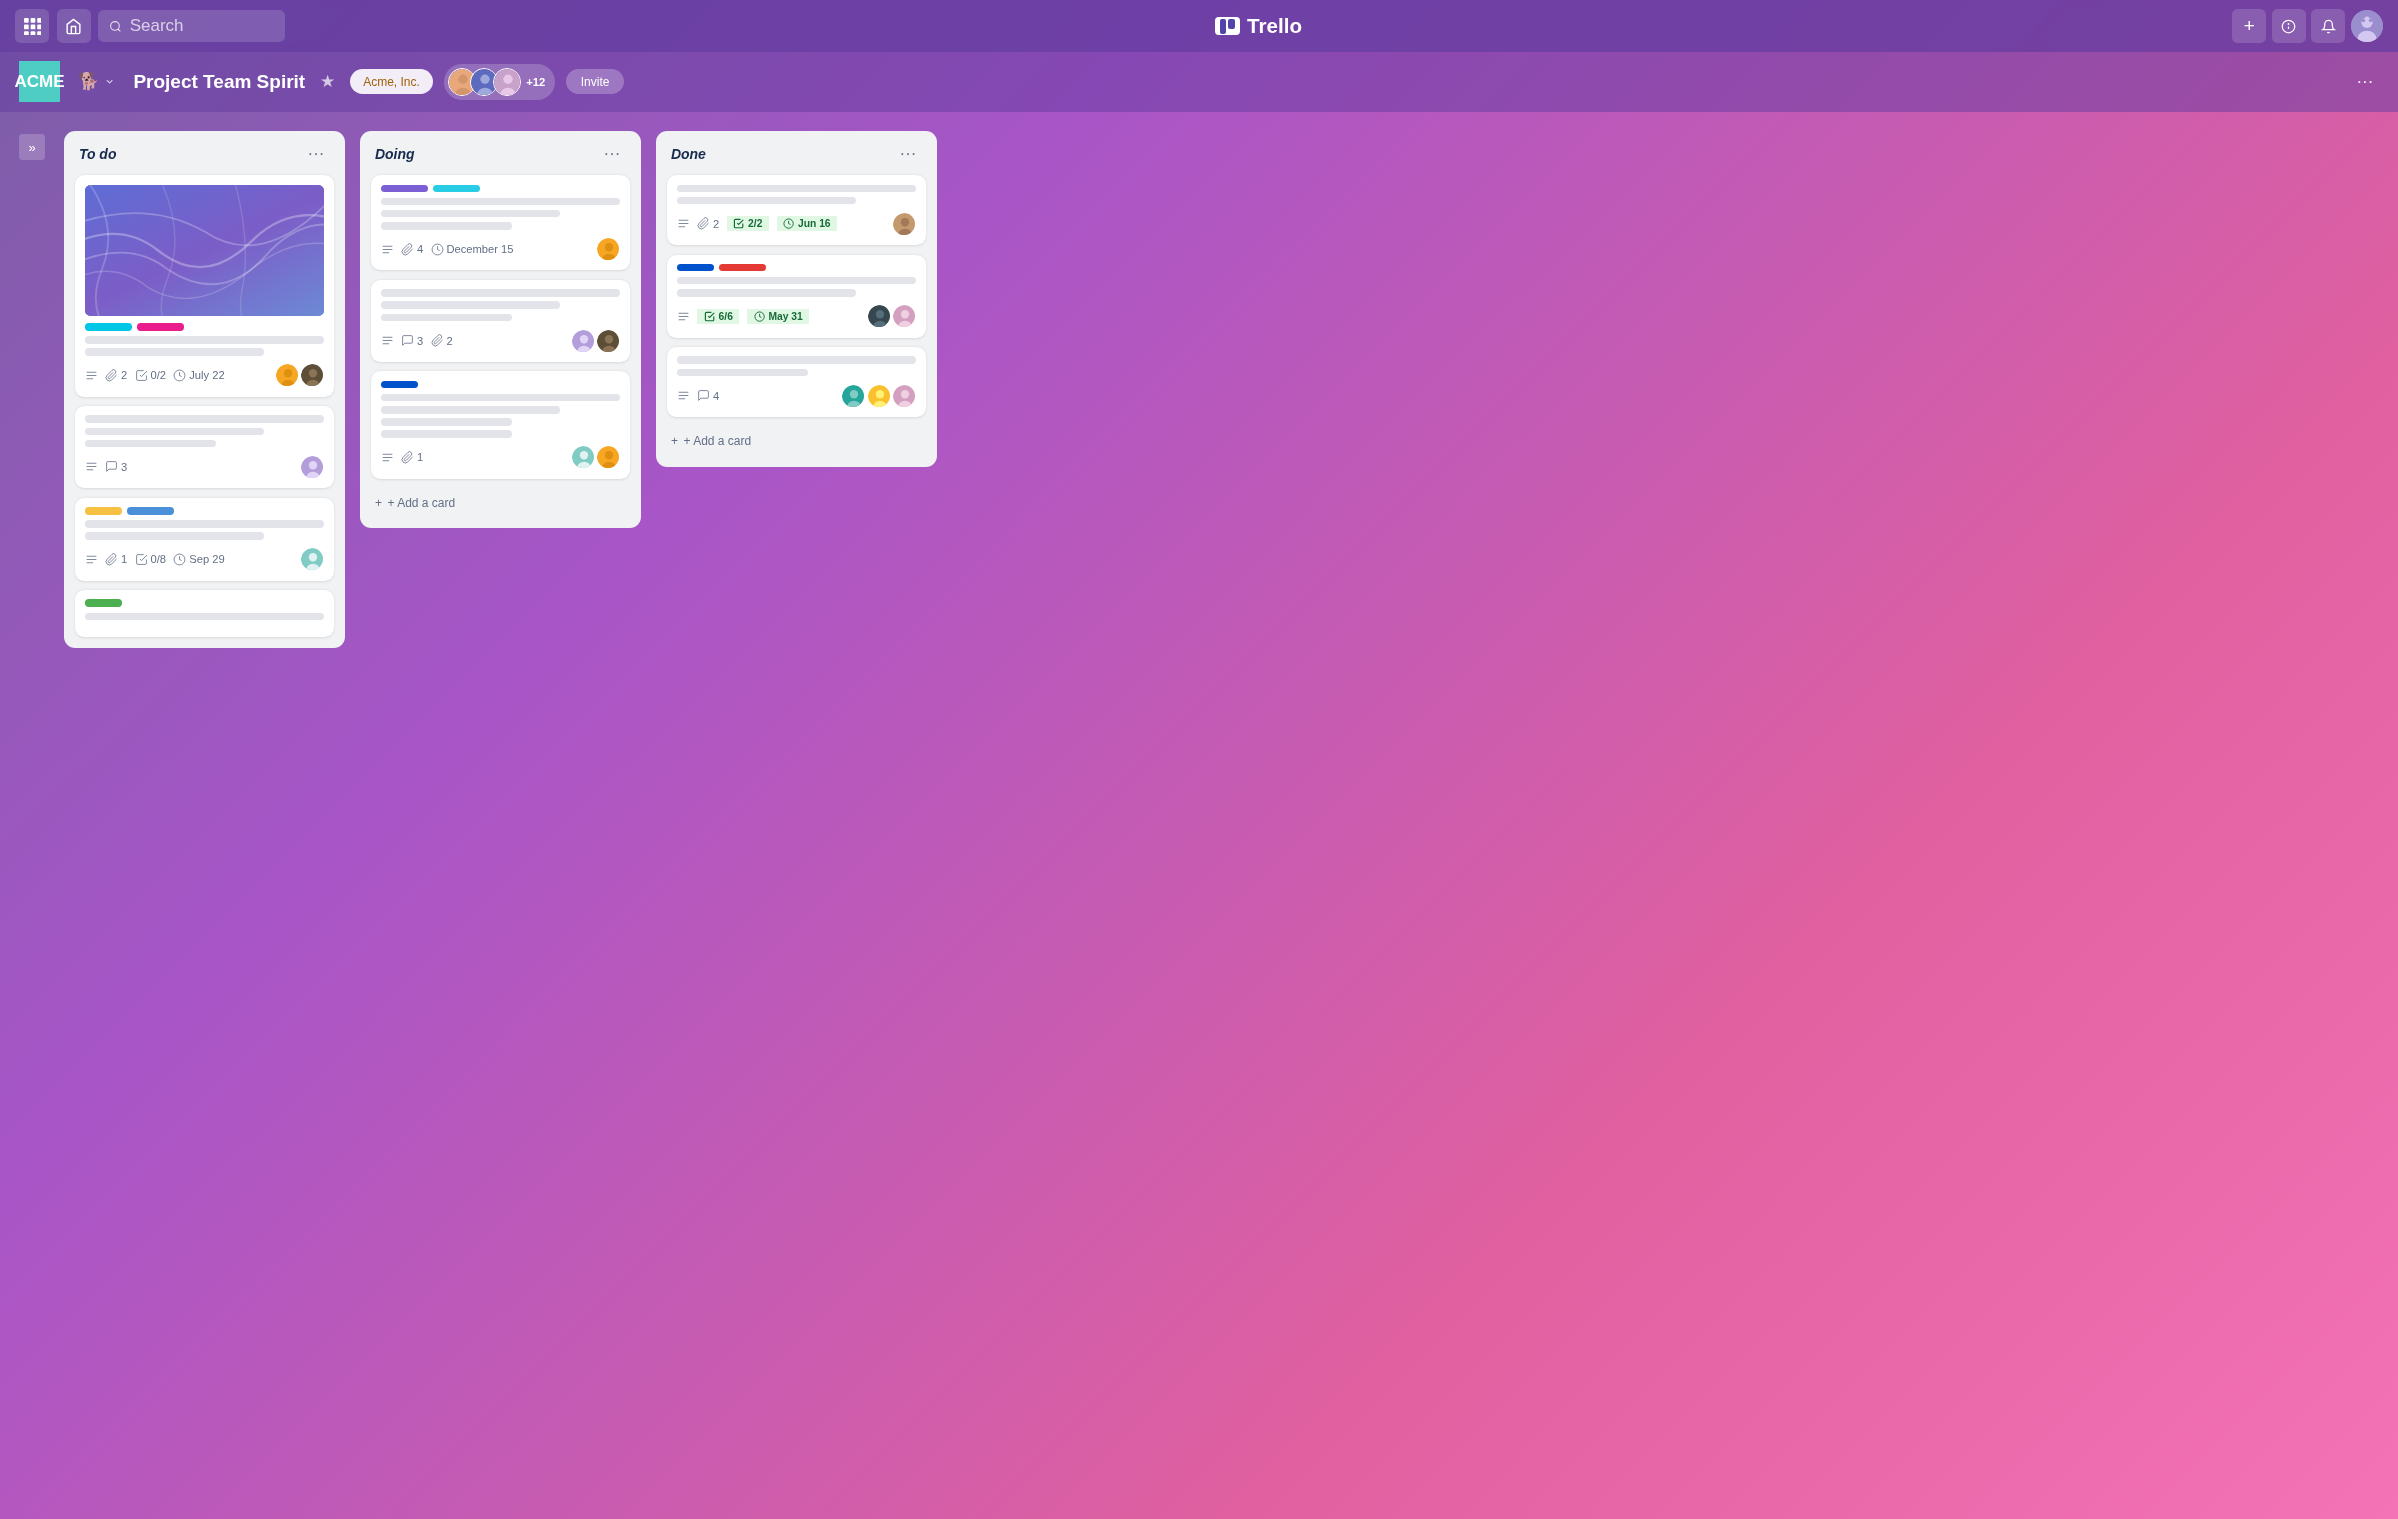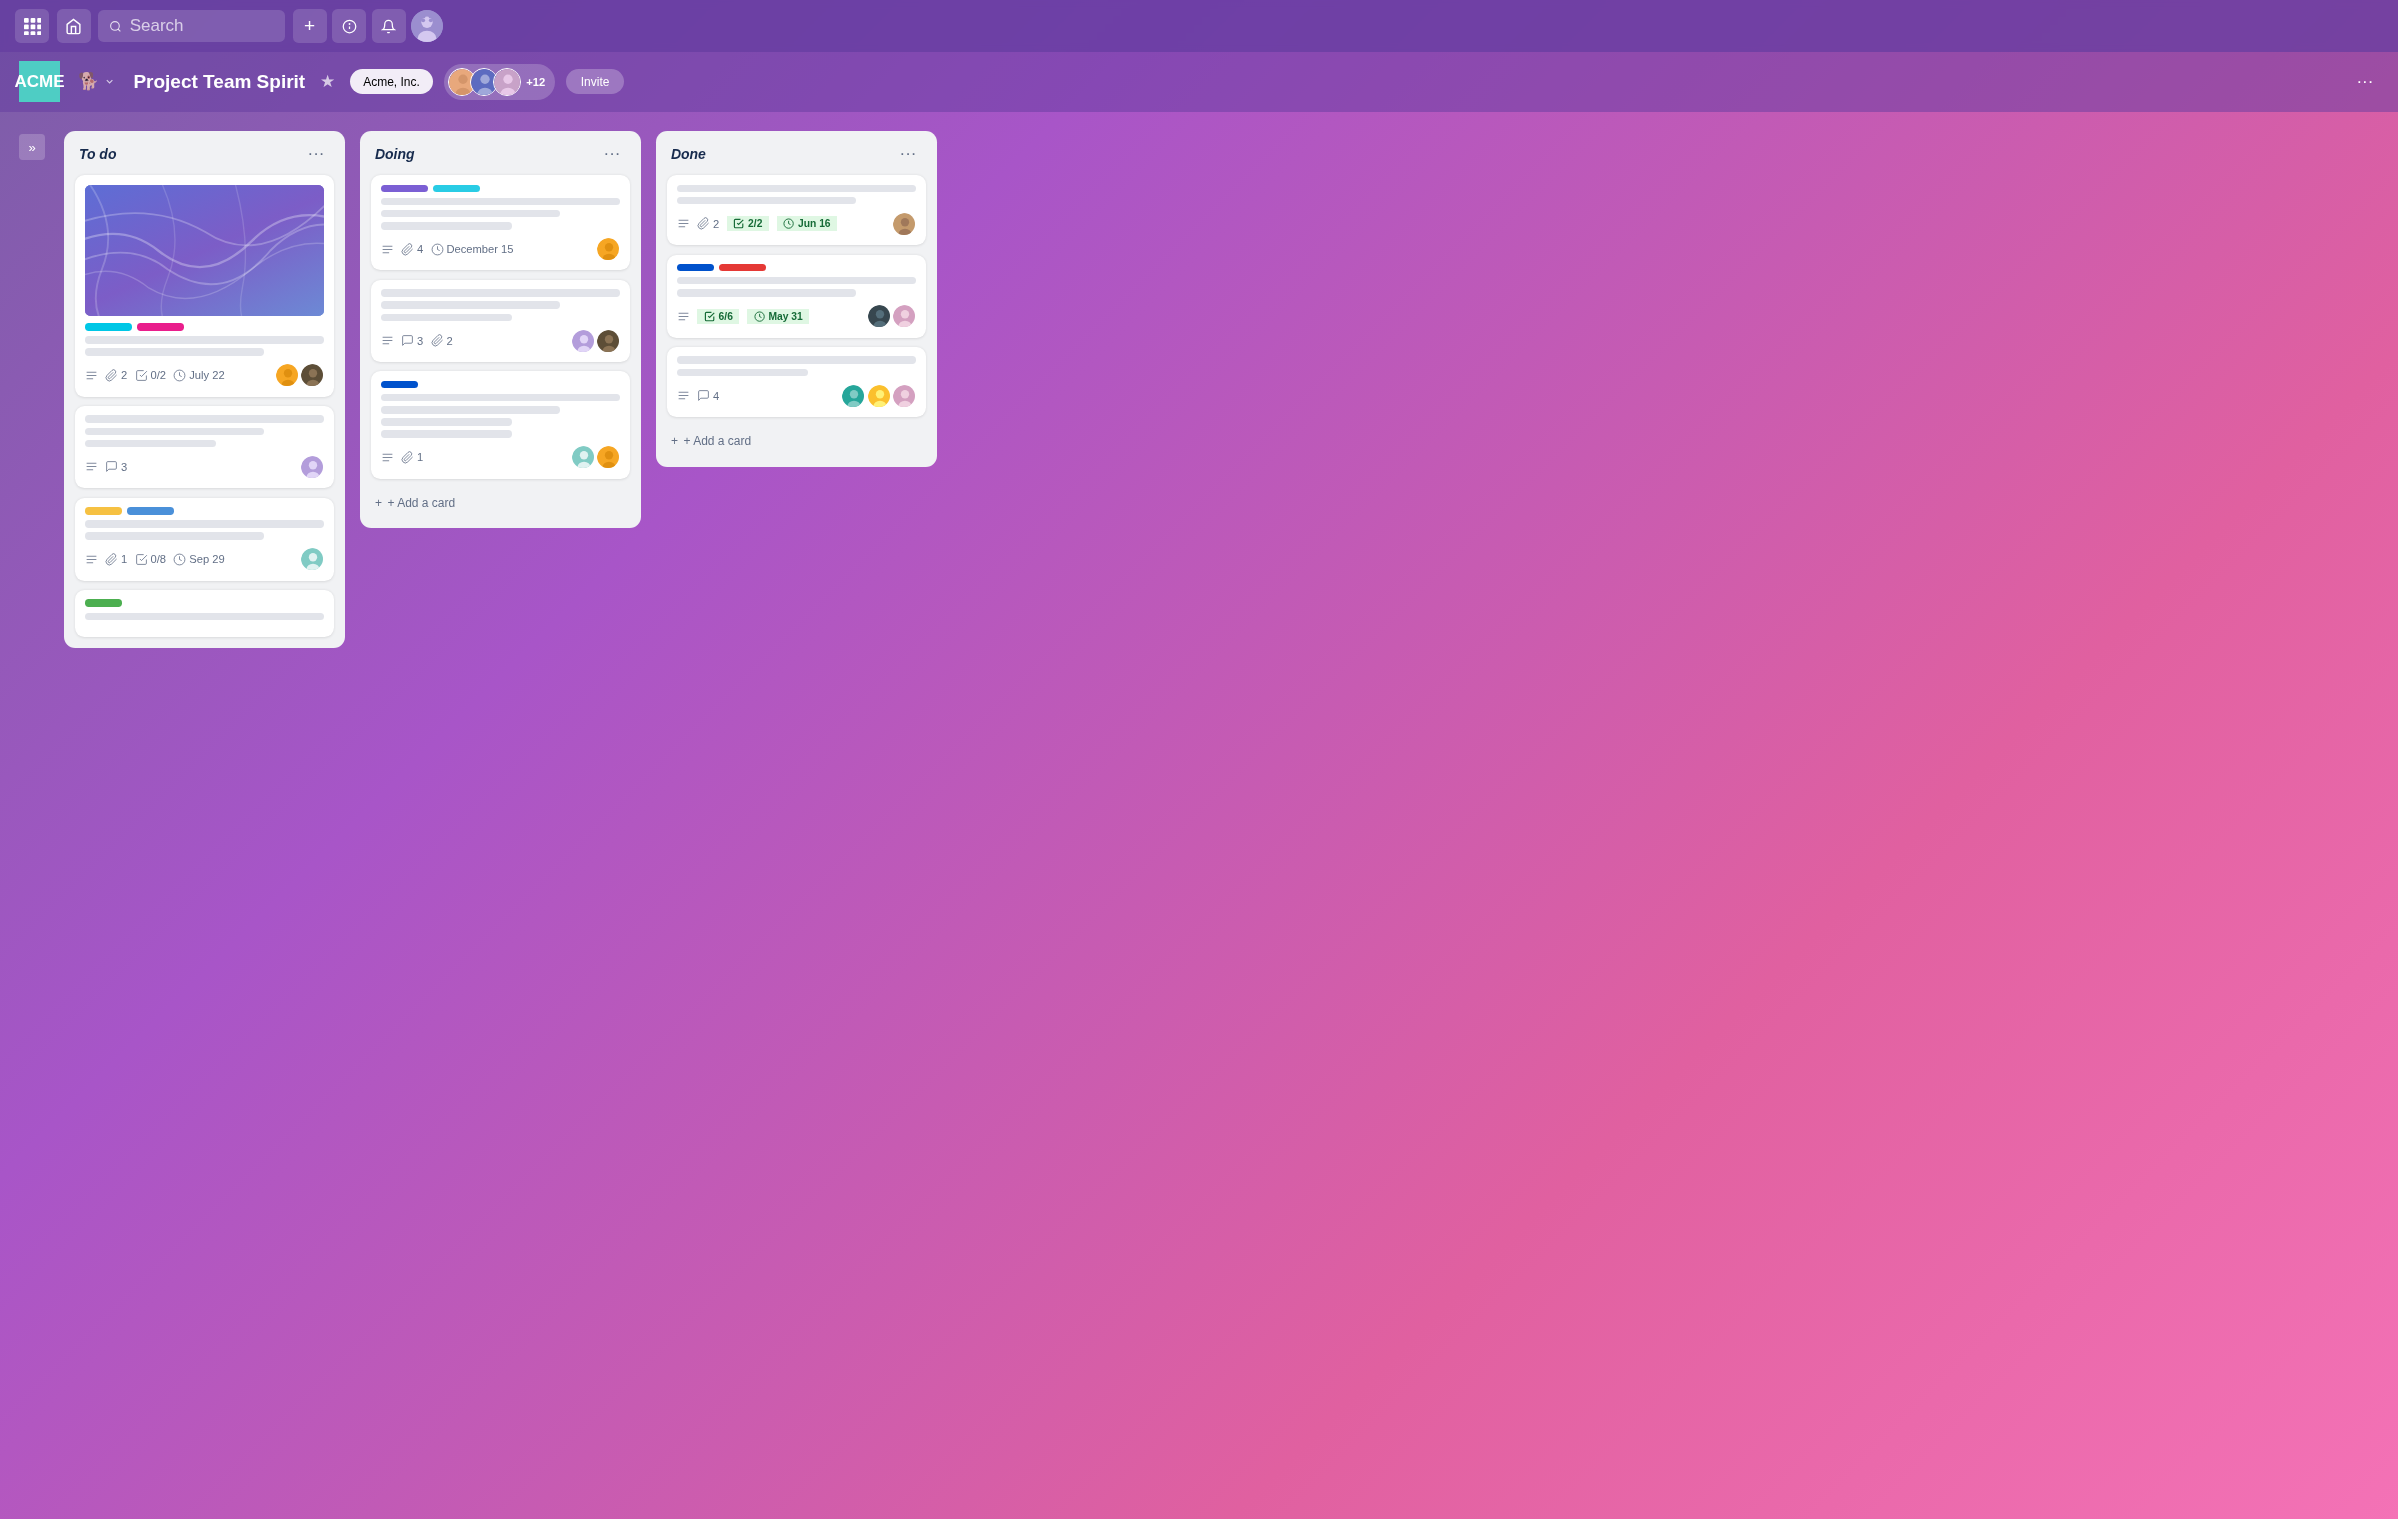--- a/index.html
+++ b/index.html
@@ -109,21 +109,21 @@
       font-size: 17px;
       cursor: pointer;
       padding: 3.7px;
     }
     .workspace-tag {
       background: rgba(255,255,255,0.9);
       border: none;
       border-radius: 19px;
       padding: 5.6px 13px;
       font-size: 12px;
-      color: #000000;
+      color: #a16207;
       cursor: pointer;
     }
     .member-avatars {
       display: flex; align-items: center;
       background: rgba(255,255,255,0.2);
       border-radius: 19px;
       padding: 3.7px 9.4px 3.7px 3.7px;
       gap: -3.7px;
     }
     .member-avatar {
@@ -355,20 +355,27 @@
     </svg>
   </button>
   <div class="nav-search">
     <svg width="13" height="13" viewBox="0 0 24 24" fill="none" stroke="rgba(255,255,255,0.8)" stroke-width="2">
       <circle cx="11" cy="11" r="8"></circle>
         <line x1="21" y1="21" x2="16.65" y2="16.65"></line>
     </svg>
     <span style="color:rgba(255,255,255,0.7);font-size:17px;">Search</span>
   </div>
 
+  <div class="trello-logo">
+    <div class="trello-logo-icon">
+      <span class="bar1"></span>
+      <span class="bar2"></span>
+    </div>
+    <span>Trello</span>
+  </div>
 
   <div class="nav-right">
     <button class="nav-icon-btn" style="font-size:19px;font-weight:300;">+</button>
     <button class="nav-icon-btn">
       <svg width="15" height="15" viewBox="0 0 24 24" fill="none" stroke="white" stroke-width="2">
         <circle cx="12" cy="12" r="10"></circle>
         <line x1="12" y1="8" x2="12" y2="8" stroke-width="3" stroke-linecap="round"></line>
         <line x1="12" y1="12" x2="12" y2="16"></line>
       </svg>
     </button>

